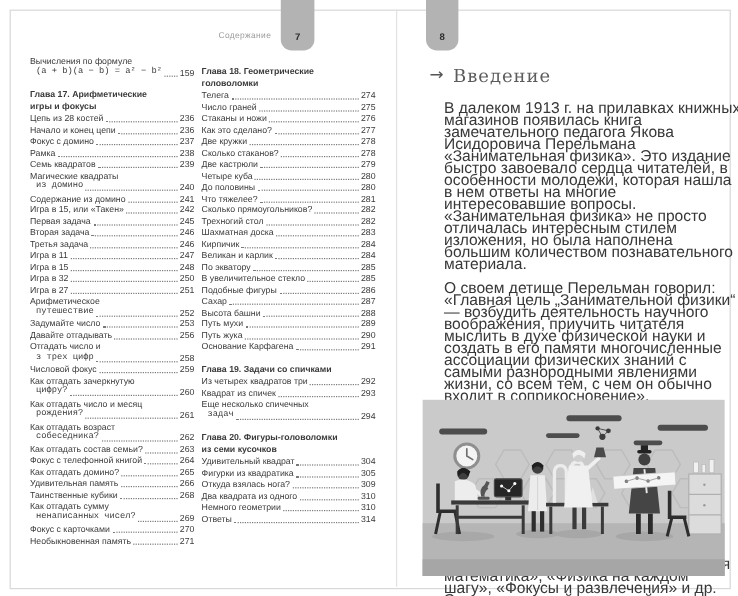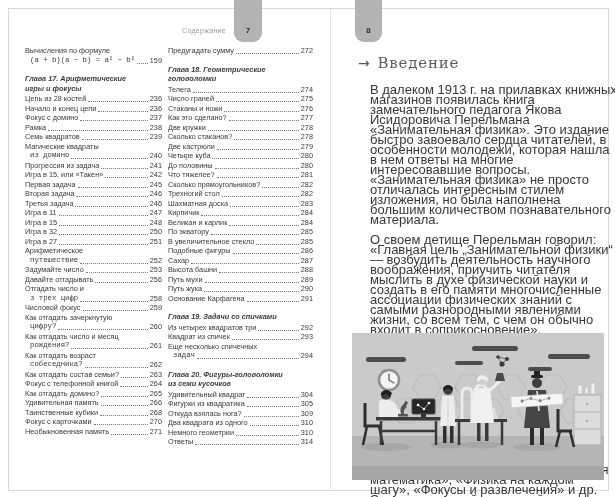--- a/index.html
+++ b/index.html
@@ -27,21 +27,21 @@
   .running-head{
     position:absolute;left:110px;top:27px;width:116px;text-align:right;
     font-size:7px;color:#9b9b9b;letter-spacing:.3px;
   }
   
   .toc{
     position:absolute;top:46px;font-size:7.3px;line-height:9.5px;color:#3a3a3a;
   }
   .toc-col1{left:25px;width:137px;}
   .toc-col2{left:168px;width:145px;}
-  .toc-h{font-weight:bold;margin:9px 0 1px 0;font-style:italic;}
+  .toc-h{font-weight:bold;margin:9px 0 1px 0;}
   .toc-line{display:flex;align-items:flex-end;}
   .toc-line .lbl{white-space:nowrap;}
   .toc-line .dots{flex:1;min-width:4px;margin:0 2px 1.5px 2px;border-bottom:1px dotted #7a7a7a;}
   .toc-line .pg{white-space:nowrap;}
   .toc-line.cont .lbl{padding-left:5px;font-family:Liberation Mono, monospace;}
   
   .intro-heading{
     position:absolute;left:358px;top:54px;
     font-family:"DejaVu Serif",serif;
     font-size:15px;color:#5c5c5c;letter-spacing:.8px;
@@ -126,21 +126,21 @@
         <span class="lbl">Магические квадраты</span>
       </div>
       <div class="toc-line cont">
         <span class="lbl">из домино</span>
         <span class="dots"></span>
         <span class="pg">240</span>
       </div>
     </div>
     <div class="toc-e">
       <div class="toc-line">
-        <span class="lbl">Прогрессия из задача</span>
+        <span class="lbl">Содержание из домино</span>
         <span class="dots"></span>
         <span class="pg">241</span>
       </div>
     </div>
     <div class="toc-e">
       <div class="toc-line">
         <span class="lbl">Игра в 15, или «Такен»</span>
         <span class="dots"></span>
         <span class="pg">242</span>
       </div>
@@ -291,45 +291,48 @@
         <span class="lbl">Удивительная память</span>
         <span class="dots"></span>
         <span class="pg">266</span>
       </div>
     </div>
     <div class="toc-e">
       <div class="toc-line">
         <span class="lbl">Таинственные кубики</span>
         <span class="dots"></span>
         <span class="pg">268</span>
+      </div>
+    </div>
+    <div class="toc-e">
+      <div class="toc-line">
+        <span class="lbl">Как отгадать сумму</span>
+      </div>
+      <div class="toc-line cont">
+        <span class="lbl">ненаписанных чисел?</span>
+        <span class="dots"></span>
+        <span class="pg">269</span>
       </div>
     </div>
     <div class="toc-e">
       <div class="toc-line">
         <span class="lbl">Фокус с карточками</span>
         <span class="dots"></span>
         <span class="pg">270</span>
       </div>
     </div>
     <div class="toc-e">
       <div class="toc-line">
         <span class="lbl">Необыкновенная память</span>
         <span class="dots"></span>
         <span class="pg">271</span>
       </div>
     </div>
   </div>
 <div class="toc toc-col2" id="toc-col2">
-    <div class="toc-e">
-      <div class="toc-line">
-        <span class="lbl">Предугадать сумму</span>
-        <span class="dots"></span>
-        <span class="pg">272</span>
-      </div>
-    </div>
     <div class="toc-h">
       <div>Глава 18. Геометрические</div>
       <div>головоломки</div>
     </div>
     <div class="toc-e">
       <div class="toc-line">
         <span class="lbl">Телега</span>
         <span class="dots"></span>
         <span class="pg">274</span>
       </div>

